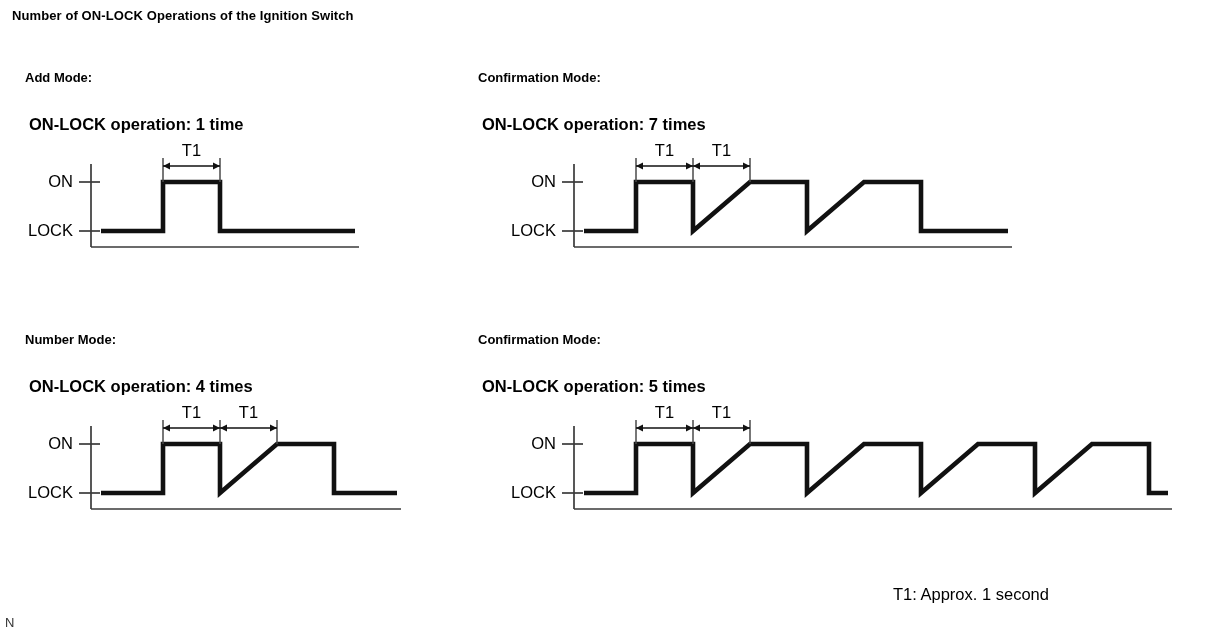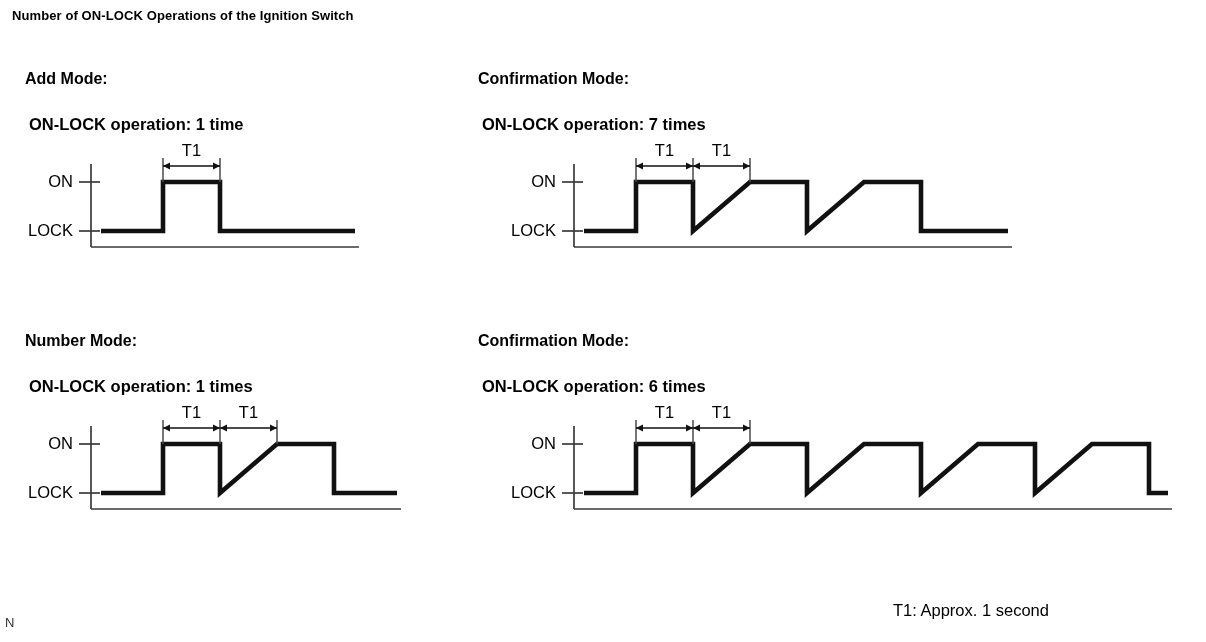--- a/index.html
+++ b/index.html
@@ -24,21 +24,21 @@
     letter-spacing: 0.1px;
     white-space: nowrap;
   }
   .panel {
     position: absolute;
   }
   .panel-title {
     position: absolute;
     left: 0;
     top: 0;
-    font-size: 16px;
+    font-size: 13px;
     font-weight: bold;
     white-space: nowrap;
   }
   .panel-sub {
     position: absolute;
     left: 4px;
     top: 45px;
     font-size: 16.5px;
     font-weight: bold;
     white-space: nowrap;
@@ -157,21 +157,21 @@
           <text x="186.5" y="8" class="t1-label">T1</text>
           <line x1="215" y1="18" x2="272" y2="18" class="dimline"></line>
           <polygon points="215,18 222,14.4 222,21.6" class="arrowhead"></polygon>
           <polygon points="272,18 265,14.4 265,21.6" class="arrowhead"></polygon>
           <text x="243.5" y="8" class="t1-label">T1</text>
         </svg>
       </div>
     </div>
     <div class="panel" style="left: 25px; top: 332px;">
       <div class="panel-title">Number Mode:</div>
-      <div class="panel-sub">ON-LOCK operation: 1 times</div>
+      <div class="panel-sub">ON-LOCK operation: 4 times</div>
       <div class="wave-wrap">
         <svg width="396" height="113" viewBox="0 0 396 113">
           <line x1="66" y1="16" x2="66" y2="99" class="axis"></line>
           <line x1="66" y1="99" x2="376" y2="99" class="axis"></line>
           <line x1="54" y1="34" x2="75" y2="34" class="tick"></line>
           <text x="48" y="35" class="lvl-label">ON</text>
           <line x1="54" y1="83" x2="75" y2="83" class="tick"></line>
           <text x="48" y="84" class="lvl-label">LOCK</text>
           <path d="M 76 83 L 138 83 L 138 34 L 195 34 L 195 83 L 252 34 L 309 34 L 309 83 L 372 83" class="sig"></path>
           <line x1="138" y1="10" x2="138" y2="34" class="extline"></line>
@@ -183,21 +183,21 @@
           <text x="166.5" y="8" class="t1-label">T1</text>
           <line x1="195" y1="18" x2="252" y2="18" class="dimline"></line>
           <polygon points="195,18 202,14.4 202,21.6" class="arrowhead"></polygon>
           <polygon points="252,18 245,14.4 245,21.6" class="arrowhead"></polygon>
           <text x="223.5" y="8" class="t1-label">T1</text>
         </svg>
       </div>
     </div>
     <div class="panel" style="left: 478px; top: 332px;">
       <div class="panel-title">Confirmation Mode:</div>
-      <div class="panel-sub">ON-LOCK operation: 6 times</div>
+      <div class="panel-sub">ON-LOCK operation: 5 times</div>
       <div class="wave-wrap">
         <svg width="714" height="113" viewBox="0 0 714 113">
           <line x1="96" y1="16" x2="96" y2="99" class="axis"></line>
           <line x1="96" y1="99" x2="694" y2="99" class="axis"></line>
           <line x1="84" y1="34" x2="105" y2="34" class="tick"></line>
           <text x="78" y="35" class="lvl-label">ON</text>
           <line x1="84" y1="83" x2="105" y2="83" class="tick"></line>
           <text x="78" y="84" class="lvl-label">LOCK</text>
           <path d="M 106 83 L 158 83 L 158 34 L 215 34 L 215 83 L 272 34 L 329 34 L 329 83 L 386 34 L 443 34 L 443 83 L 500 34 L 557 34 L 557 83 L 614 34 L 671 34 L 671 83 L 690 83" class="sig"></path>
           <line x1="158" y1="10" x2="158" y2="34" class="extline"></line>
@@ -209,14 +209,14 @@
           <text x="186.5" y="8" class="t1-label">T1</text>
           <line x1="215" y1="18" x2="272" y2="18" class="dimline"></line>
           <polygon points="215,18 222,14.4 222,21.6" class="arrowhead"></polygon>
           <polygon points="272,18 265,14.4 265,21.6" class="arrowhead"></polygon>
           <text x="243.5" y="8" class="t1-label">T1</text>
         </svg>
       </div>
     </div>
   </div>
 
-<div id="footnote" style="left: 893px; top: 585px; margin-top: 16px;">T1: Approx. 1 second</div>
+<div id="footnote" style="left: 893px; top: 585px;">T1: Approx. 1 second</div>
 <div id="stray-mark">N</div>
 
 </body></html>

